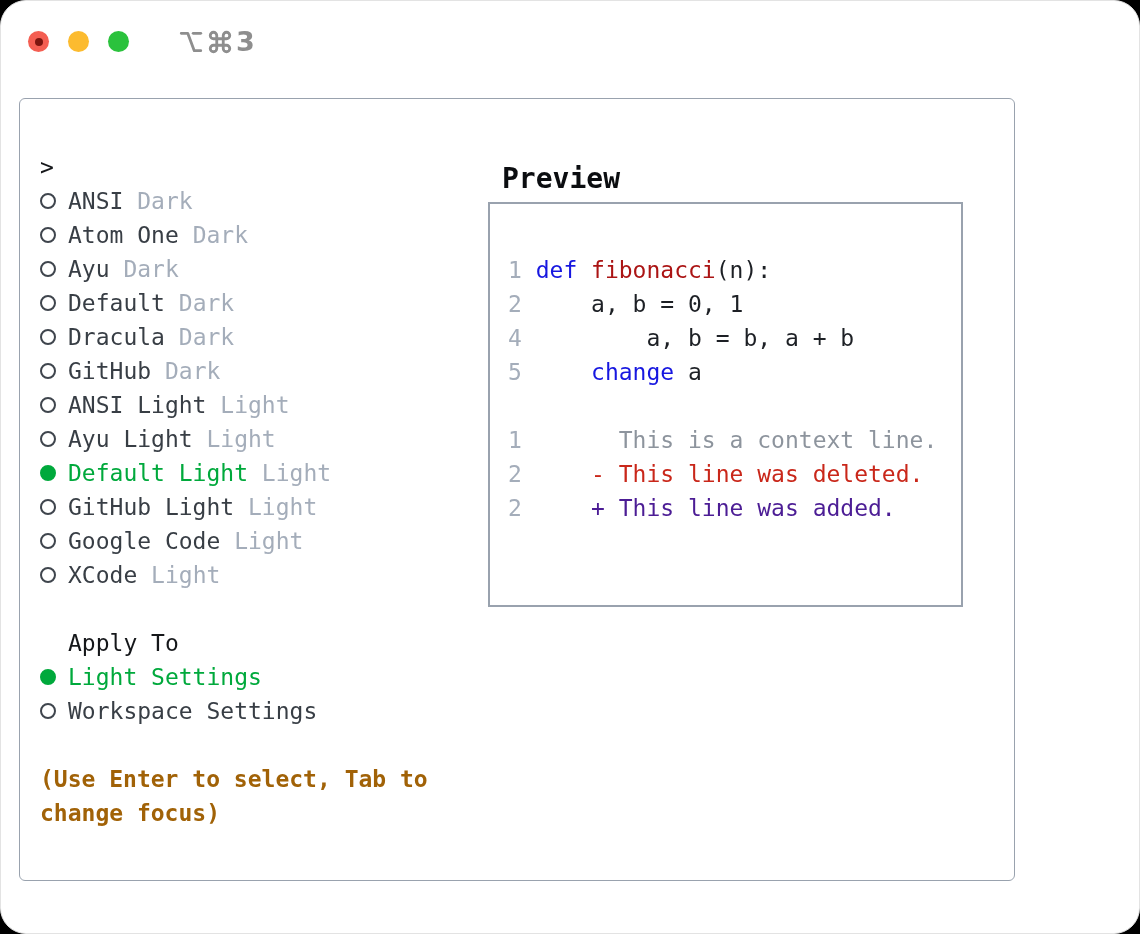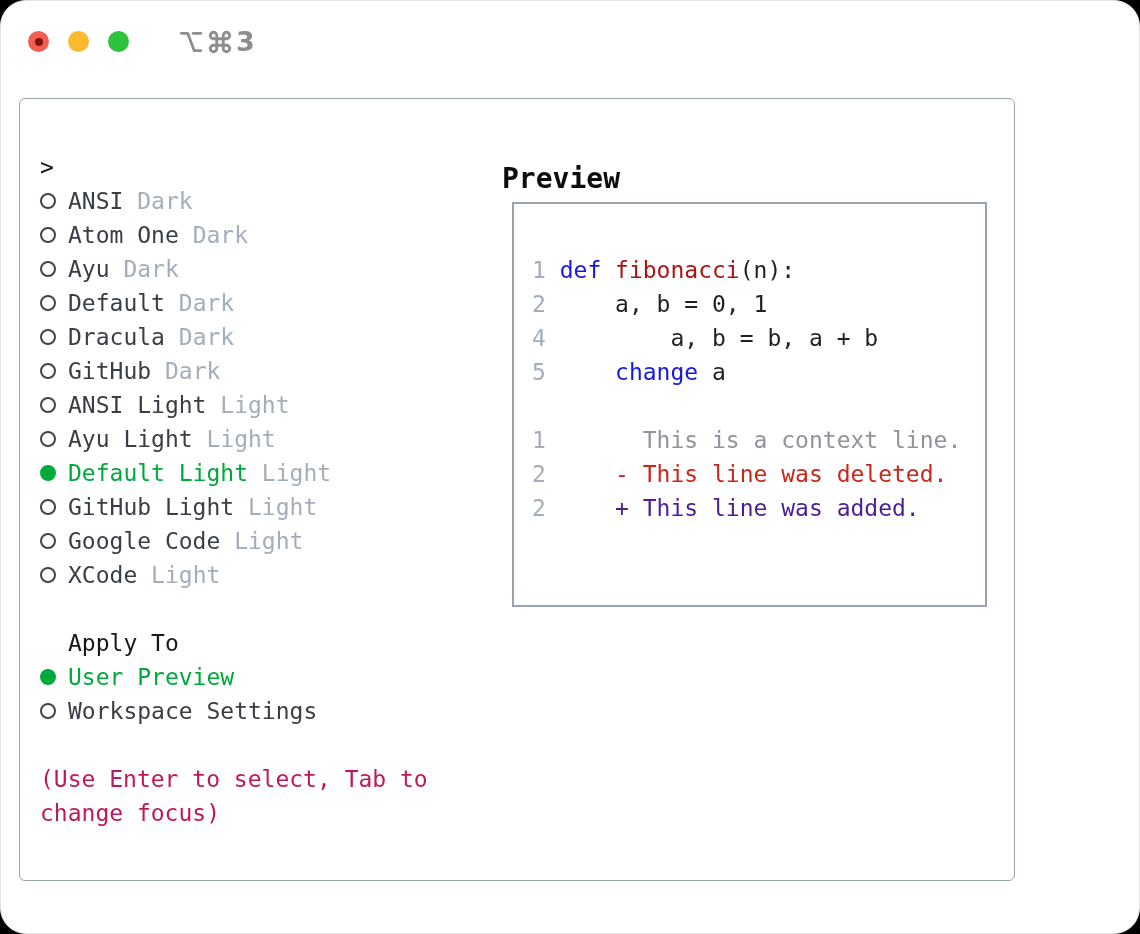--- a/index.html
+++ b/index.html
@@ -29,25 +29,25 @@
   .cell-icon{width:28px;flex:0 0 28px;display:flex;align-items:center;}
   
   .left-col{position:absolute;left:20px;top:51px;width:460px;}
   .prompt{color:#15171a;font-size:23px;}
   .row-title{font-weight:bold;color:#0b0d10;}
   .radio{width:12px;height:12px;border:2px solid #3f454d;border-radius:50%;box-sizing:content-box;}
   .option .opt-name{color:#383e45;}
   .option .opt-tag{color:#a4adba;margin-left:1ch;}
   .option.sel .opt-name{color:#00a93c;}
   .option.sel .radio{background:#00a93c;border-color:#00a93c;}
-  .hint{color:#be185d;font-size:23px;line-height:34px;width:29ch;white-space:normal;}
+  .hint{color:#a16207;font-size:23px;line-height:34px;width:29ch;white-space:normal;font-weight:bold;}
   
   .preview-title{position:absolute;left:482px;top:51px;height:34px;line-height:34px;font-size:28px;font-weight:bold;color:#0b0d10;margin-top:12px;}
   .preview-box{
-    position:absolute;left:492px;top:103px;width:475px;height:405px;
+    position:absolute;left:468px;top:103px;width:475px;height:405px;
     border:2px solid #99a2ae;box-sizing:border-box;padding:49px 0 0 18px;overflow:hidden;
   }
   .code-line{height:34px;line-height:34px;font-size:23px;white-space:pre;}
   .lnum{display:inline-block;width:2ch;color:#a4adba;}
   .tok{white-space:pre;}
   .tok.kw{color:#1717e0;}
   .tok.fn{color:#ab1414;}
   .tok.pl{color:#1d2025;}
   .diff.ctx{color:#8d949d;}
   .diff.del{color:#c9271a;}
@@ -134,21 +134,21 @@
       </div>
 
       <div class="spacer"></div>
 
       <div class="row">
         <span class="cell-icon"></span>
         <span style="color:#15171a;">Apply To</span>
       </div>
       <div class="row option sel">
         <span class="cell-icon"><span class="radio"></span></span>
-        <span class="opt-name">User Preview</span>
+        <span class="opt-name">Light Settings</span>
       </div>
       <div class="row option">
         <span class="cell-icon"><span class="radio"></span></span>
         <span class="opt-name">Workspace Settings</span>
       </div>
 
       <div class="spacer"></div>
 
       <div class="hint">(Use Enter to select, Tab to change focus)</div>
     </div>

